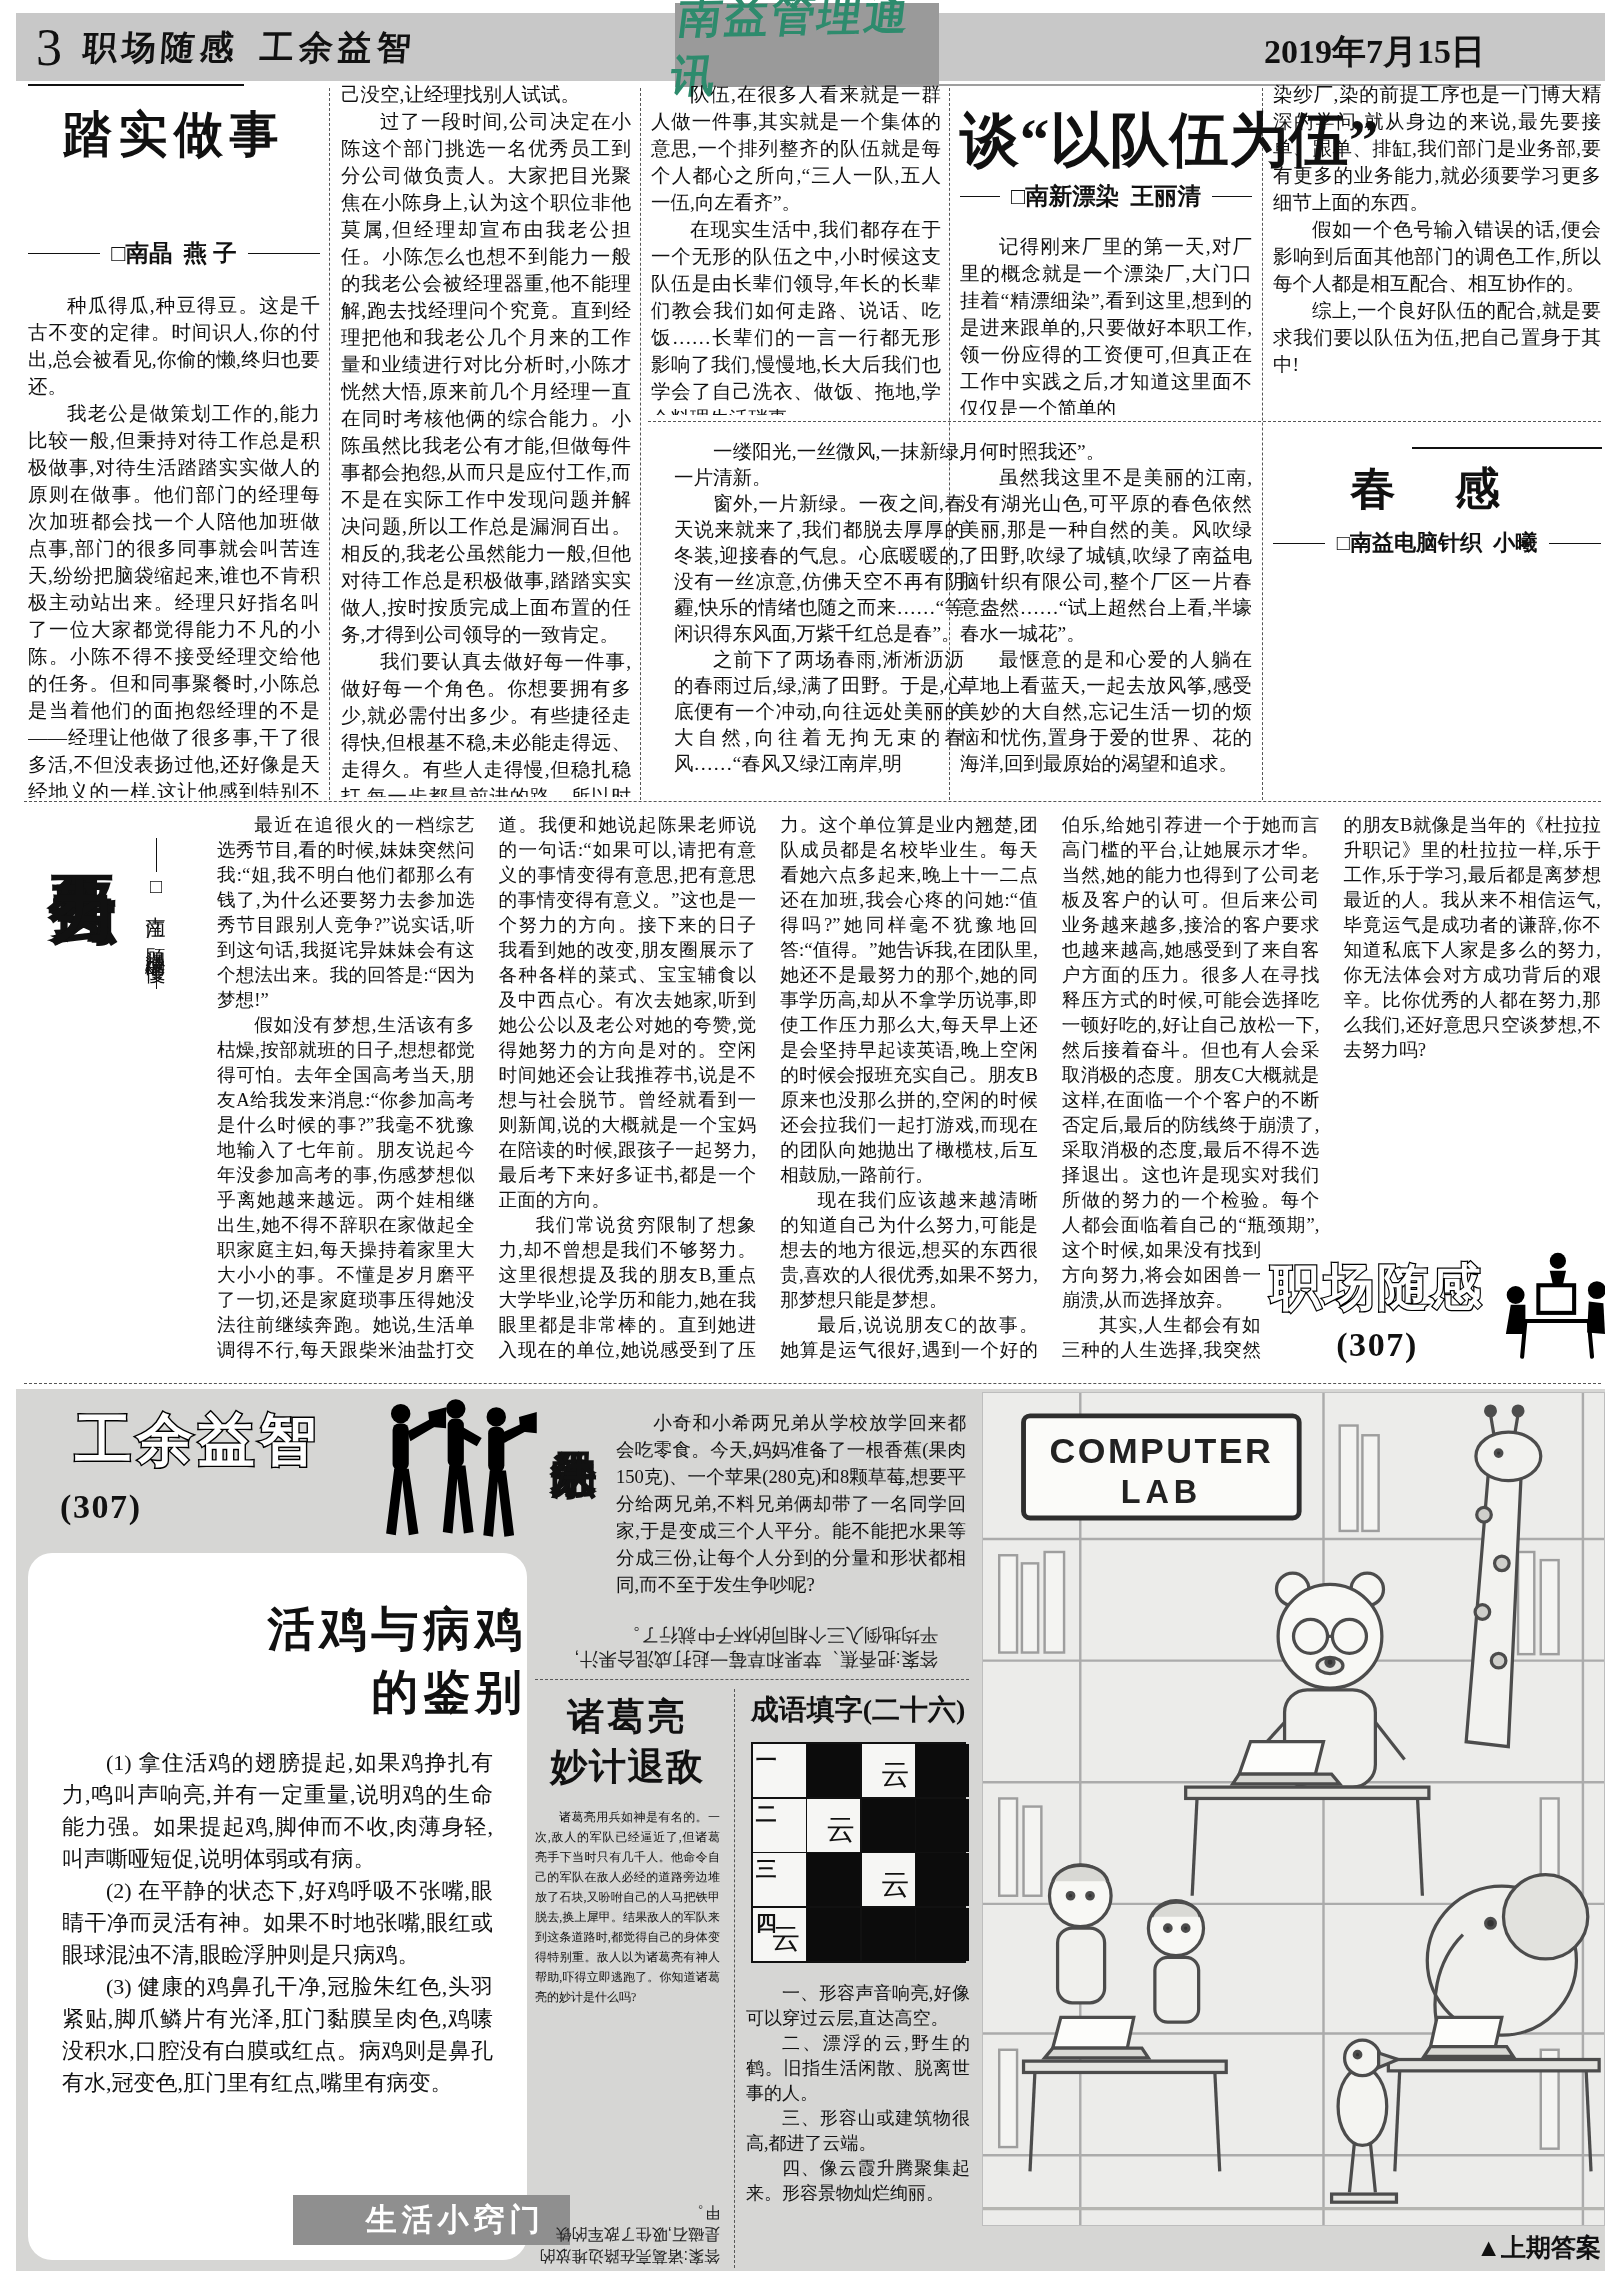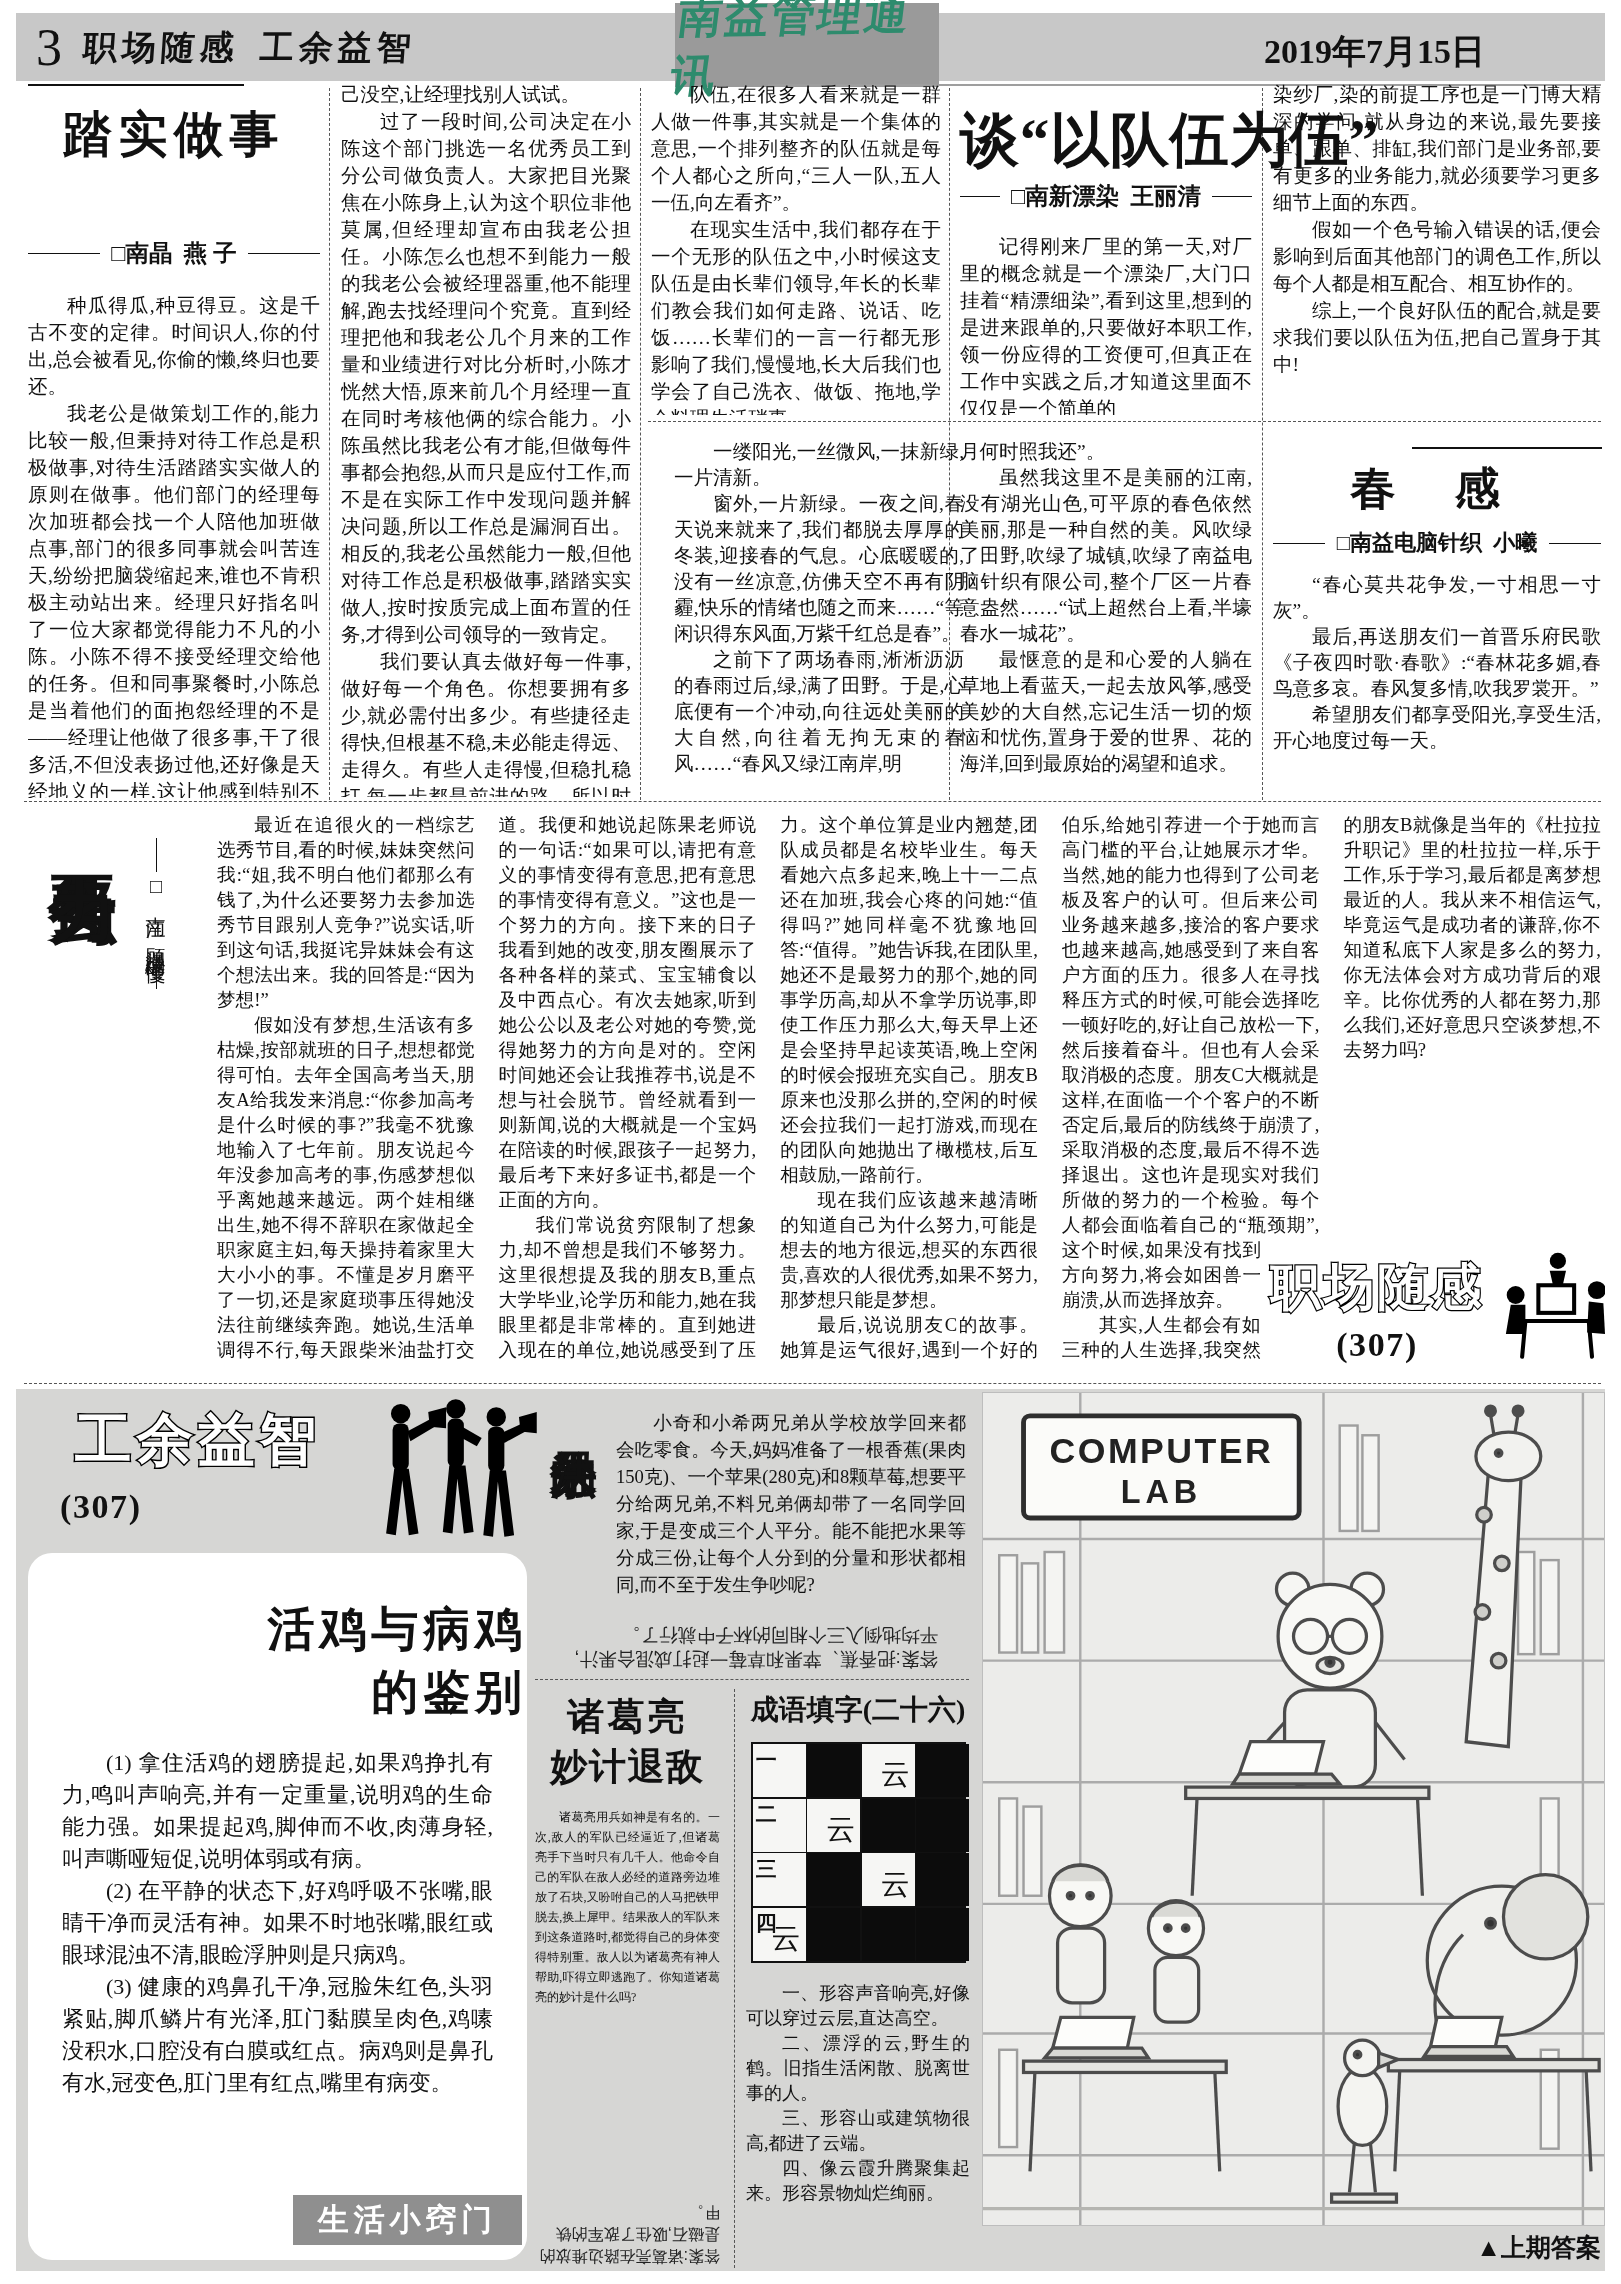--- a/index.html
+++ b/index.html
@@ -38,21 +38,21 @@
   
   .essay{column-count:5;column-gap:24px;column-fill:auto;font-size:18.6px;line-height:25px;text-align:justify;}
   .essay p{margin:0;text-indent:2em;}
   
   .badge-num{font-size:34px;font-weight:700;letter-spacing:1.6px;}
   
   .graypanel{background:#d6d6d4;}
   .card{background:#ffffff;border-radius:24px;}
   .card-title{font-weight:900;text-align:right;letter-spacing:4.9px;}
   .tipbox{background:#8f8f8f;color:#fff;display:flex;align-items:center;justify-content:center;
-          font-size:31px;font-weight:700;letter-spacing:4.9px;font-family:"Liberation Sans",sans-serif;}
+          font-size:31px;font-weight:700;letter-spacing:4.9px;font-family:"Liberation Sans",sans-serif;padding-left:48px;}
   .flip{transform:rotate(180deg);color:#222;}
   
   .grid{display:grid;grid-template-columns:repeat(4,53px);grid-template-rows:repeat(4,53px);
         border:2.4px solid #111;width:211px;background:#111;gap:1.6px;}
   .cell{background:#f6f6f4;position:relative;}
   .cell.black{background:#0c0c0c;}
   .cell .num{position:absolute;left:3.2px;top:1.6px;font-size:21px;font-weight:600;}
   .cell .giv{position:absolute;right:4.9px;bottom:1.6px;font-size:29px;}
   .clues{font-size:18px;line-height:25px;text-align:justify;}
   .clues p{margin:0;text-indent:2em;}
@@ -132,25 +132,20 @@
     <p>虽然我这里不是美丽的江南,没有湖光山色,可平原的春色依然美丽,那是一种自然的美。风吹绿了田野,吹绿了城镇,吹绿了南益电脑针织有限公司,整个厂区一片春意盎然……“试上超然台上看,半壕春水一城花”。</p>
     <p>最惬意的是和心爱的人躺在草地上看蓝天,一起去放风筝,感受美妙的大自然,忘记生活一切的烦恼和忧伤,置身于爱的世界、花的海洋,回到最原始的渴望和追求。</p>
   </div>
   <div class="abs rule" style="left:1412px;top:447px;width:190px;"></div>
   <div class="abs t-big" style="left:1273px;top:459px;width:328px;font-size:45px;letter-spacing:24px;">春  感</div>
   <div class="abs byline" style="left:1273px;top:528px;width:328px;font-size:22px;">
     <span class="brule"></span>
     <span class="who">□南益电脑针织</span>
     <span class="who">小曦</span>
     <span class="brule"></span>
-  </div>
-  <div class="abs body-col lh32" style="left:1273px;top:572px;width:328px;height:225px;">
-    <p>“春心莫共花争发,一寸相思一寸灰”。</p>
-    <p>最后,再送朋友们一首晋乐府民歌《子夜四时歌·春歌》:“春林花多媚,春鸟意多哀。春风复多情,吹我罗裳开。”</p>
-    <p>希望朋友们都享受阳光,享受生活,开心地度过每一天。</p>
   </div>
 
   <div class="abs vtitle" style="left:36px;top:822px;height:438px;font-size:68px;line-height:94px;">为什么要努力</div>
   <div class="abs vbyline" style="left:143px;top:835px;height:381px;">
     <span class="vbar"></span>
     <span class="vtxt">□南江 顾漫漫的慢慢</span>
     <span class="vbar"></span>
   </div>
   <div class="abs essay" style="left:217px;top:812px;width:1384px;height:562px;">
     <p>最近在追很火的一档综艺选秀节目,看的时候,妹妹突然问我:“姐,我不明白他们都那么有钱了,为什么还要努力去参加选秀节目跟别人竞争?”说实话,听到这句话,我挺诧异妹妹会有这个想法出来。我的回答是:“因为梦想!”</p>

